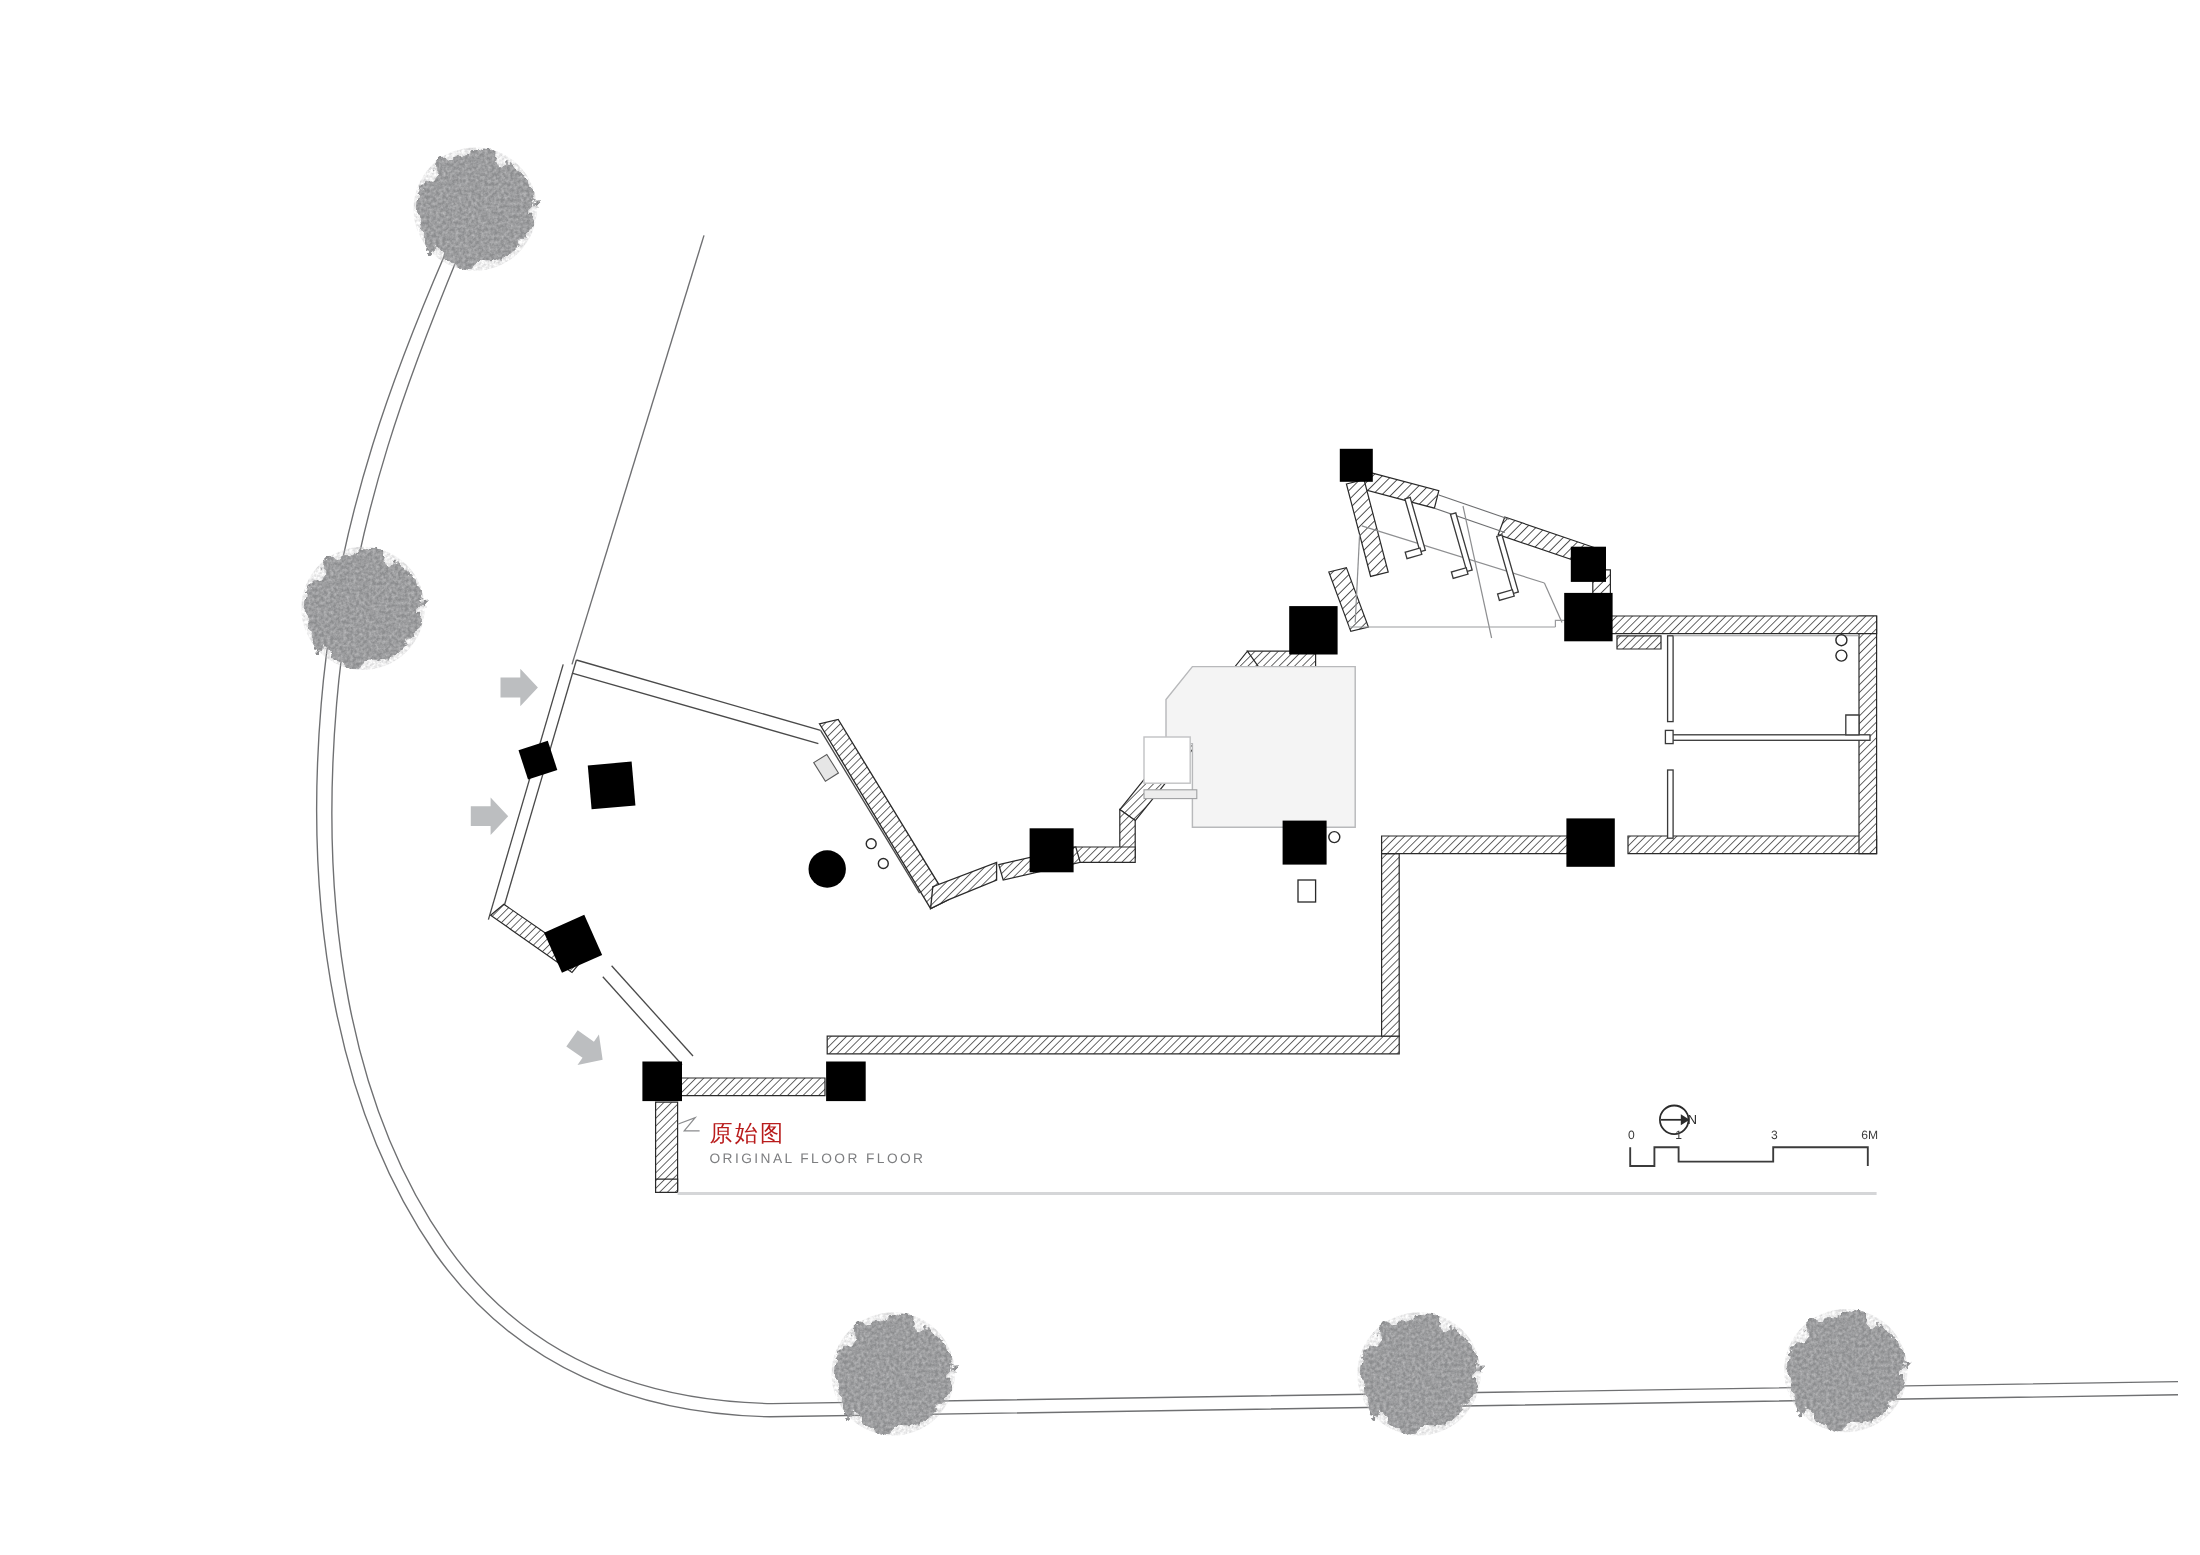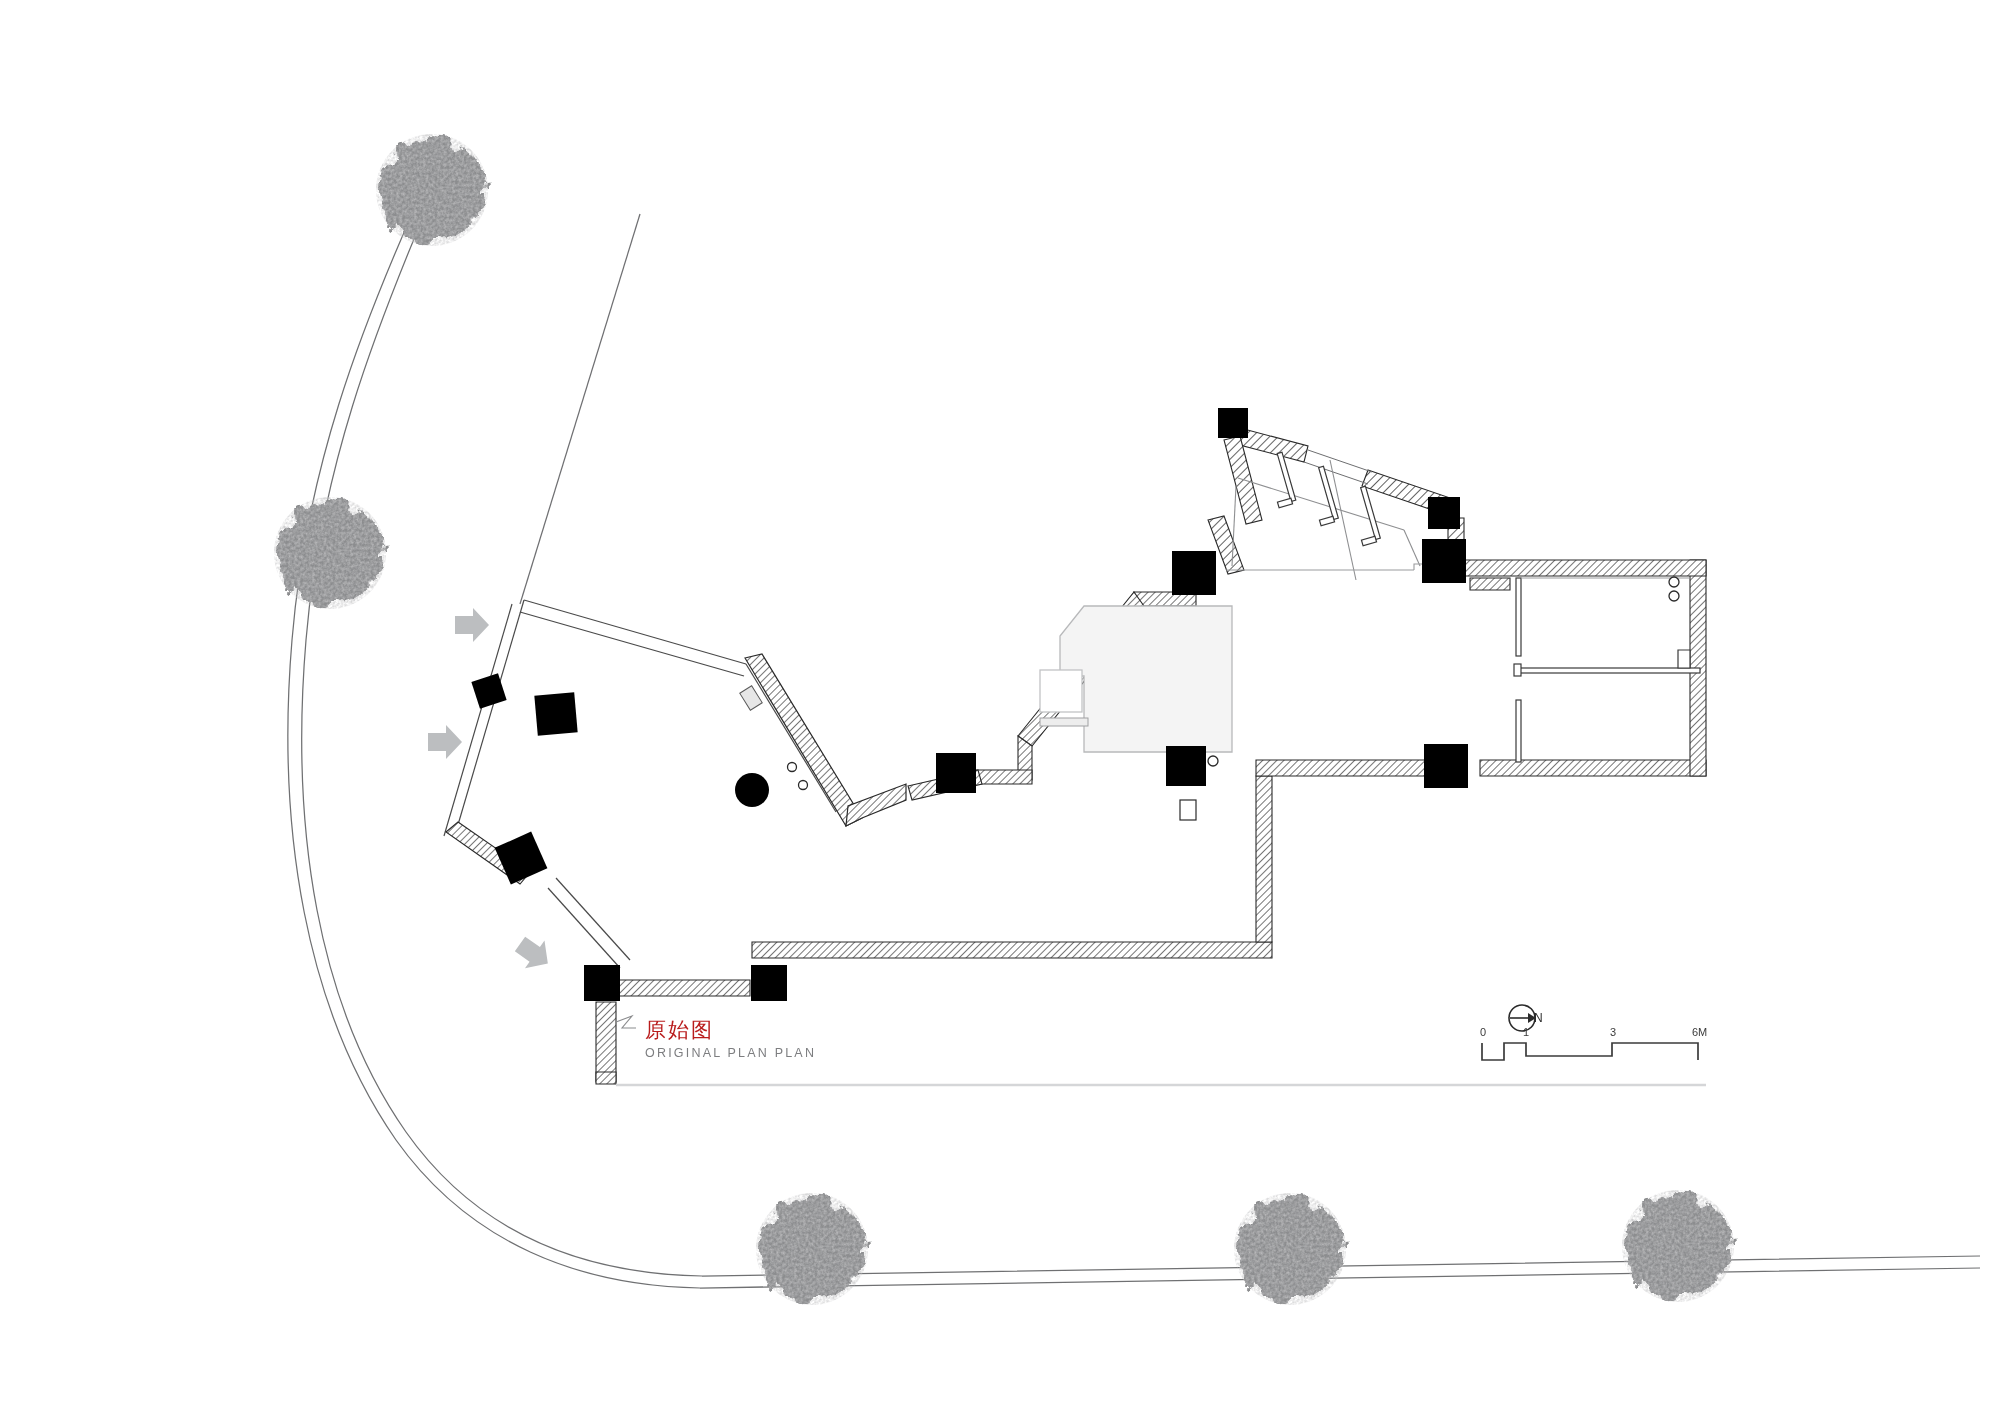--- a/index.html
+++ b/index.html
@@ -310,21 +310,21 @@
 
     <g fill="none" stroke="#3b3b3b" stroke-width="1.7">
       <path d="M 1482,1043 L 1482,1060 L 1504,1060 L 1504,1043
                L 1526,1043 L 1526,1056 L 1612,1056 L 1612,1043
                L 1698,1043 L 1698,1060"></path>
     </g>
   </svg>
 
   <div class="title-block">
     <div class="title-cn">原始图</div>
-    <div class="title-en">ORIGINAL PLAN PLAN</div>
+    <div class="title-en">ORIGINAL FLOOR FLOOR</div>
   </div>
 
   <div class="north-label">N</div>
 
   <div class="scale-labels">
     <span style="left:0px;">0</span>
     <span style="left:43px;">1</span>
     <span style="left:130px;">3</span>
     <span style="left:212px;">6M</span>
   </div>

